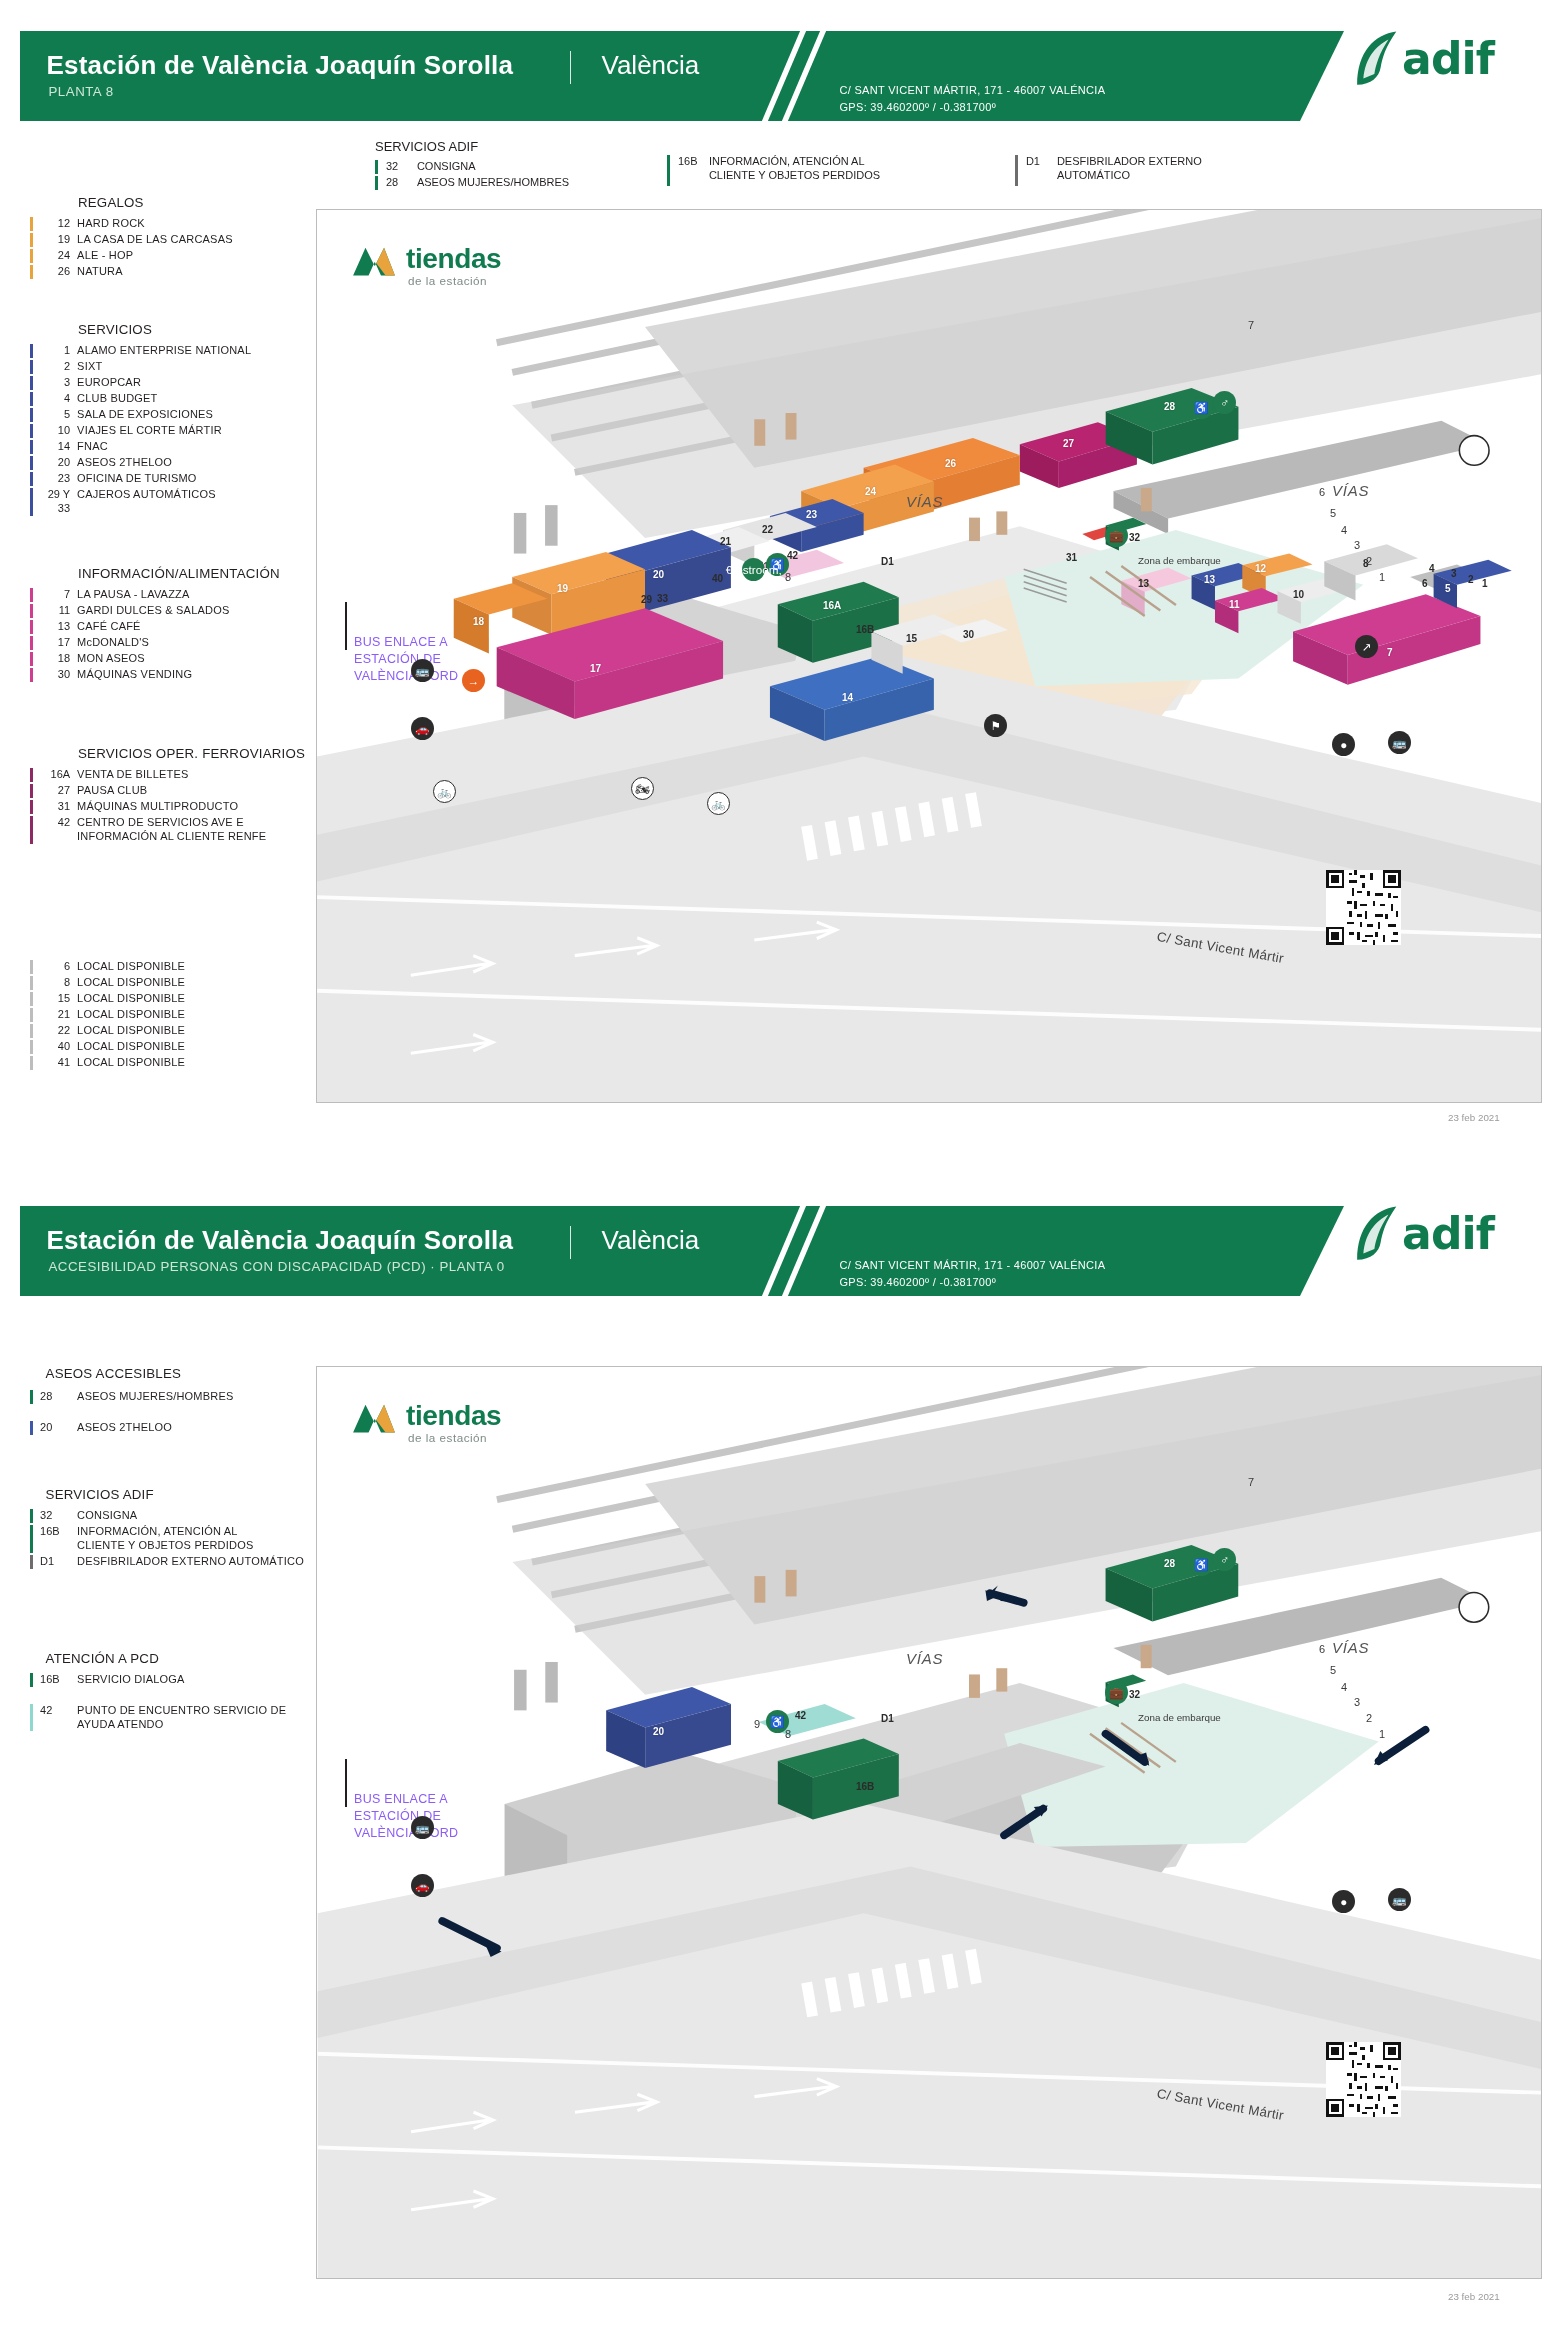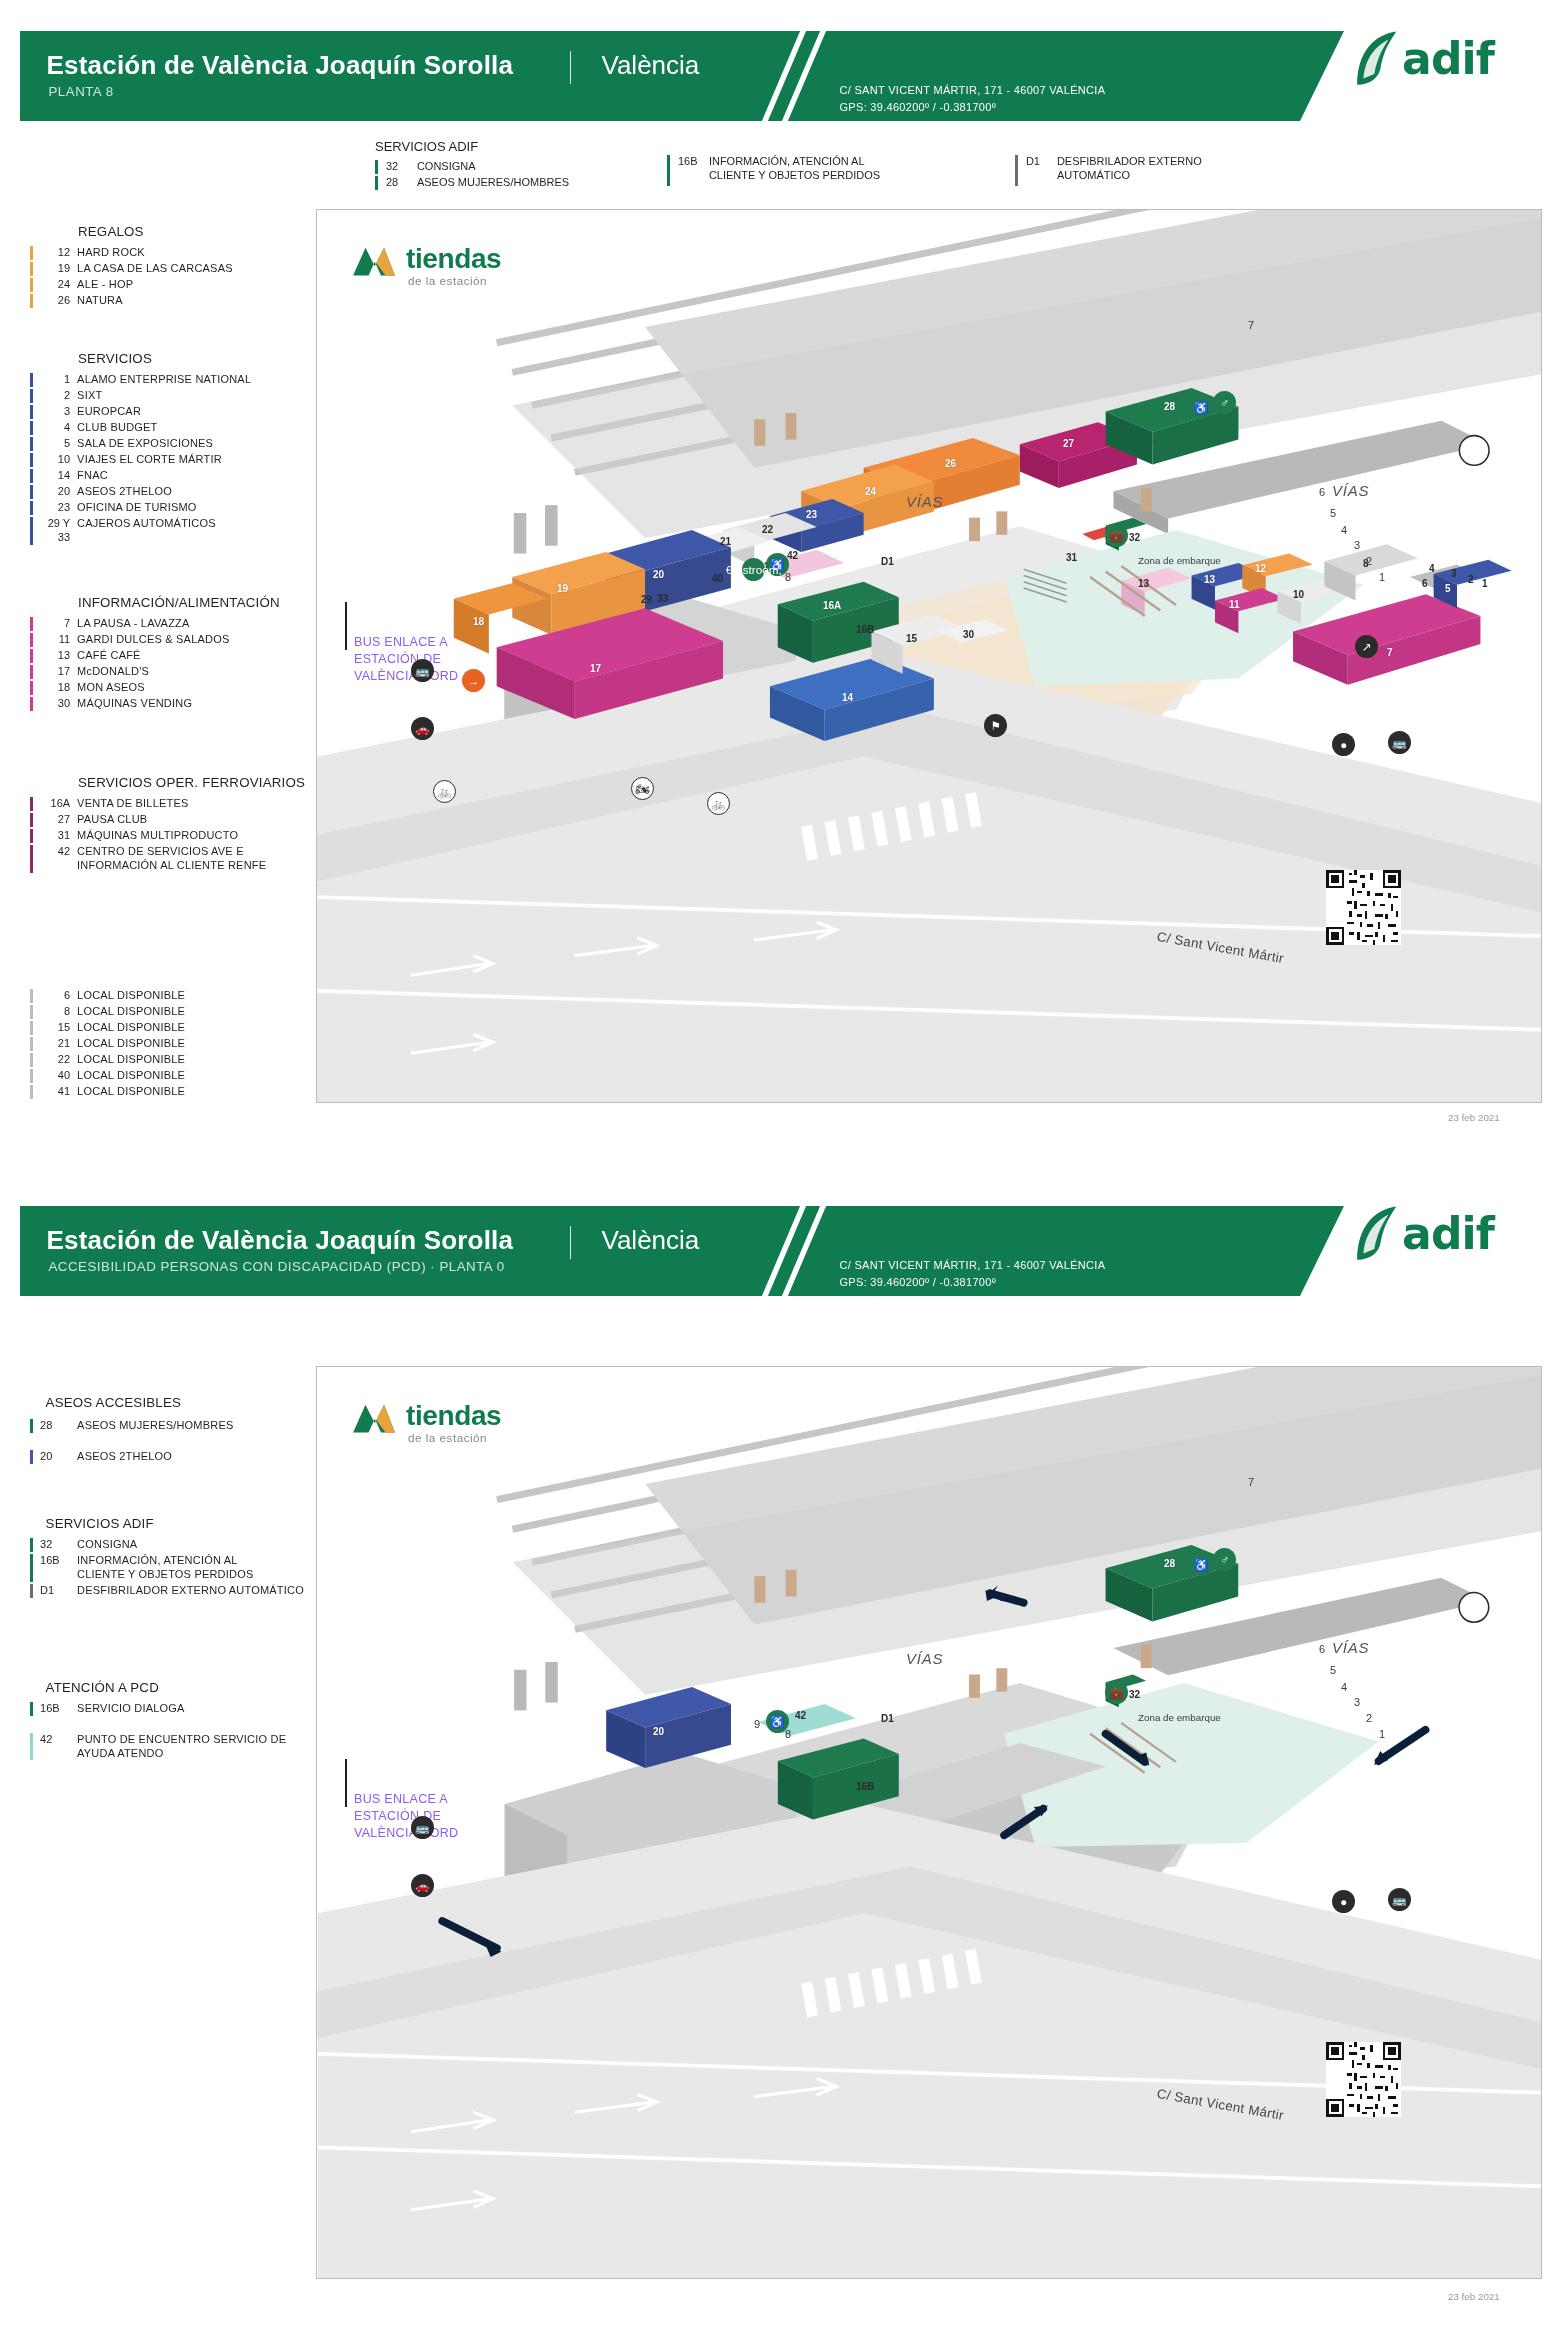--- a/index.html
+++ b/index.html
@@ -58,21 +58,21 @@
   .adif-logo {
     position:absolute; left:1354px; top:30px; width:187px; height:62px;
   }
   .adif-word {
     position:absolute; left:48px; top:3.1px;
     font-size:44px; color:#0f7b4f; font-weight:700; letter-spacing:-0.8px;
     font-family:"DejaVu Sans", sans-serif;
   }
 
   
-  .legend { position:absolute; font-size:11.3px;margin-top:29px; }
+  .legend { position:absolute; font-size:11.3px; }
   .legend .grp-title {
     font-size:13.3px; color:#231f20; letter-spacing:0.2px; margin-bottom:7px;
   }
   .legend-row { display:flex; align-items:flex-start; margin-bottom:2.3px; line-height:1.25; }
   .legend-row .bar { width:3.1px; min-width:3.1px; align-self:stretch; margin-right:7px; background:#999; }
   .legend-row .num { width:37px; min-width:37px; text-align:right; padding-right:7px; font-size:11px; }
   .legend-row .lbl { font-size:11px; letter-spacing:0.2px; }
 
   
   .svc-strip { position:absolute; font-size:11px; }

